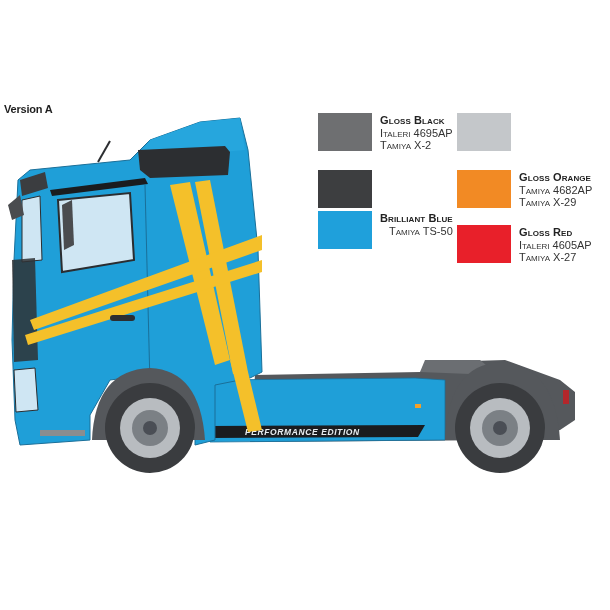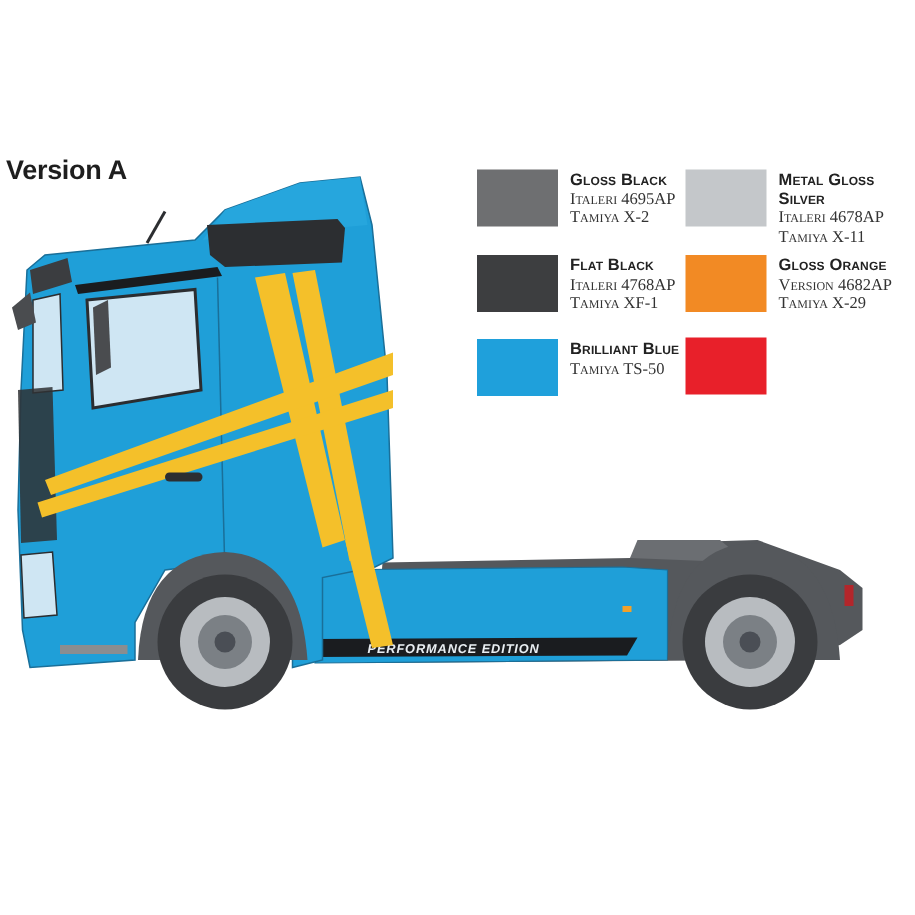--- a/index.html
+++ b/index.html
@@ -1,71 +1,66 @@
 <!DOCTYPE html>
 <html><head>
 <meta charset="utf-8">
 <style>
   html,body{margin:0;padding:0;background:#fff;}
   body{width:610px;height:610px;position:relative;overflow:hidden;font-family:"Liberation Sans",sans-serif;}
-  .version{position:absolute;left:4px;top:103px;font-weight:bold;font-size:18px;color:#1e1e1e;letter-spacing:-0.2px;}
+  .version{position:absolute;left:4px;top:103px;font-weight:bold;font-size:11px;color:#1e1e1e;letter-spacing:-0.2px;}
   .swatch-item{position:absolute;width:150px;height:40px;}
   .swatch{position:absolute;left:0;top:0;width:54px;height:38px;}
   .info{position:absolute;left:62px;top:1px;font-size:11px;line-height:12.5px;color:#333;}
   .cname{font-weight:bold;font-variant:small-caps;color:#222;letter-spacing:0.1px;}
-  .line{font-variant:small-caps;font-family:Liberation Serif, serif;}
+  .line{font-variant:small-caps;}
   .truck{position:absolute;left:0;top:110px;}
 </style>
 </head>
 <body>
 
 <div class="version">Version A</div>
 
 <div>
   <div class="swatch-item" style="left:318px;top:113px;">
     <div class="swatch" style="background:#6e6f71;" title="#6e6f71"></div>
     <div class="info">
       <div class="cname">Gloss Black</div>
       <div class="line">Italeri 4695AP</div>
       <div class="line">Tamiya X-2</div>
     </div>
   </div>
   <div class="swatch-item" style="left:457px;top:113px;">
     <div class="swatch" style="background:#c4c7ca;"></div>
-    <div class="info">
-      <div class="cname">Metal Gloss Silver</div>
-      <div class="line">Italeri 4678AP</div>
-      <div class="line">Tamiya X-11</div>
-    </div>
   </div>
   <div class="swatch-item" style="left:318px;top:170px;">
     <div class="swatch" style="background:#3d3e40;"></div>
-    <div class="info">
-      <div class="cname">Flat Black</div>
-      <div class="line">Italeri 4768AP</div>
-      <div class="line">Tamiya XF-1</div>
-    </div>
   </div>
   <div class="swatch-item" style="left:457px;top:170px;">
     <div class="swatch" style="background:#f28a24;"></div>
     <div class="info">
       <div class="cname">Gloss Orange</div>
-      <div class="line">Version 4682AP</div>
+      <div class="line">Tamiya 4682AP</div>
       <div class="line">Tamiya X-29</div>
     </div>
   </div>
-  <div class="swatch-item" style="left:318px;top:226px;">
+  <div class="swatch-item" style="left:318px;top:211px;text-align:right;">
     <div class="swatch" style="background:#1fa0db;"></div>
     <div class="info">
       <div class="cname">Brilliant Blue</div>
       <div class="line">Tamiya TS-50</div>
     </div>
   </div>
   <div class="swatch-item" style="left:457px;top:225px;">
     <div class="swatch" style="background:#e8202a;"></div>
+    <div class="info">
+      <div class="cname">Gloss Red</div>
+      <div class="line">Italeri 4605AP</div>
+      <div class="line">Tamiya X-27</div>
+    </div>
   </div>
 </div>
 
 <svg class="truck" width="610" height="370" viewBox="0 110 610 370" xmlns="http://www.w3.org/2000/svg">
 
   <path d="M255 375 L420 372 L440 362 L505 360 L560 380 L575 392 L575 420 L560 430 L520 440 L250 442 Z" fill="#55585c"></path>
 
   <path d="M420 372 L425 360 L480 360 L492 370 L470 374 Z" fill="#6b6e72"></path>
 
   <path d="M210 380 L415 378 L445 380 L445 440 L210 442 Z" fill="#1f9fd8" stroke="#1a6f99" stroke-width="0.8"></path>

